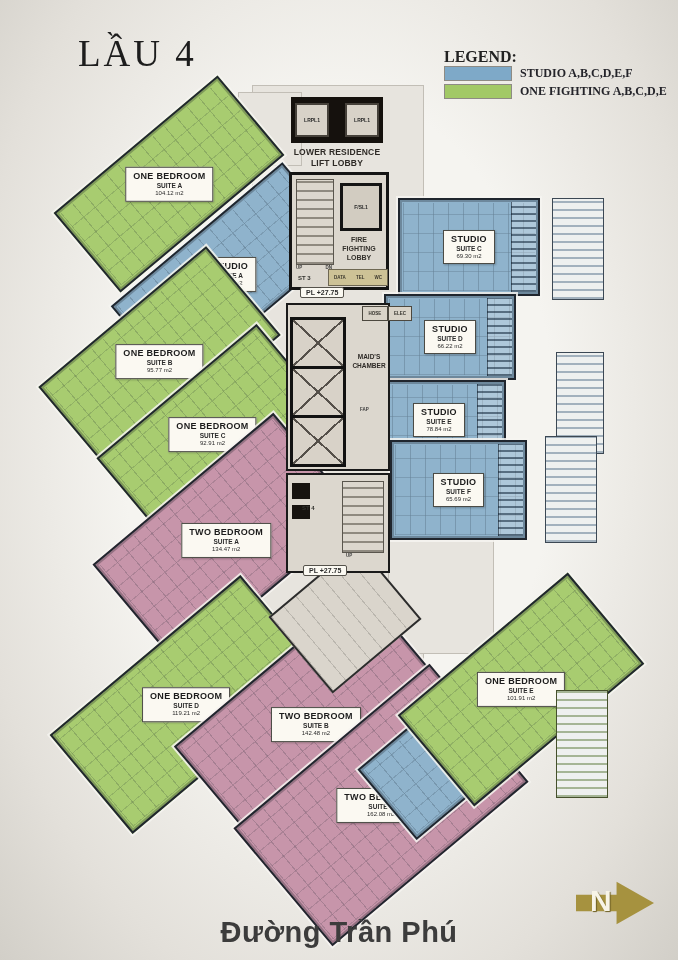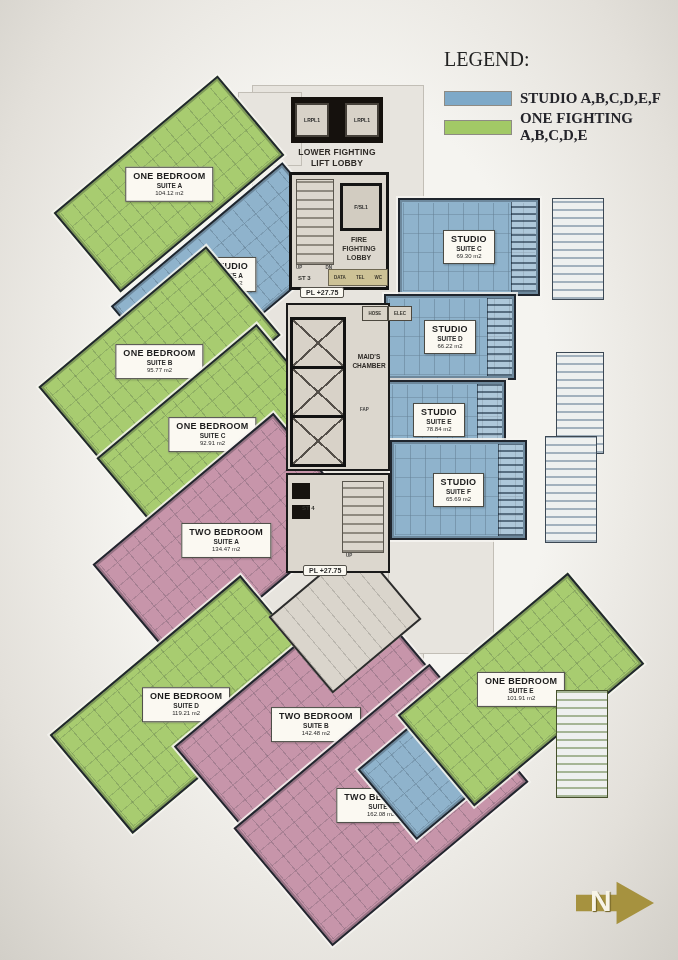--- a/index.html
+++ b/index.html
@@ -5,25 +5,25 @@
   html,body{margin:0;padding:0;background:#c9c6c0;}
   .paper{position:relative;width:678px;height:960px;overflow:hidden;
     background:radial-gradient(ellipse at 50% 45%, #f5f4f0 45%, #e3e0da 78%, #d2cfc8 100%);
     font-family:"Liberation Sans", sans-serif;}
   .pre{white-space:pre-line;}
 
   
   .title{position:absolute;left:78px;top:32px;font-family:"Liberation Serif", serif;
     font-size:37px;color:#1d1d1d;letter-spacing:3px;}
   .legend{position:absolute;left:444px;top:48px;width:230px;}
-  .legend-heading{font-family:"Liberation Serif", serif;font-weight:normal;font-size:20px;
-    color:#222;margin-bottom:19px;}
+  .legend-heading{font-family:"Liberation Serif", serif;font-weight:bold;font-size:16px;
+    color:#222;margin-bottom:0;}
   .legend-row{display:flex;align-items:center;margin-bottom:3px;}
   .legend-swatch{width:66px;height:13px;border:1px solid #8e8b84;margin-right:8px;flex:0 0 auto;}
-  .legend-label{font-family:"Liberation Serif", serif;font-size:15px;font-weight:bold;color:#24242a;}
+  .legend-label{font-family:"Liberation Serif", serif;font-size:12px;font-weight:bold;color:#24242a;}
 
   
   .backdrop{position:absolute;background:#e7e4de;border:1px solid #c2beb6;z-index:1;}
   .bd-main{left:252px;top:85px;width:170px;height:585px;}
   .bd-right{left:388px;top:520px;width:104px;height:132px;}
   .bd-topleft{left:238px;top:92px;width:62px;height:72px;}
 
   
   .unit{position:absolute;z-index:2;border:2px solid #20262e;
     box-shadow:0 0 0 2px rgba(246,245,241,.85), inset 0 0 0 2px rgba(20,26,34,.28);
@@ -135,20 +135,21 @@
     clip-path:polygon(0 32%, 52% 32%, 52% 4%, 100% 50%, 52% 96%, 52% 68%, 0 68%);
     filter:drop-shadow(0 1px 1px rgba(70,60,20,.6));}
   .compass-n{position:absolute;left:14px;top:12px;font-size:30px;font-weight:bold;
     color:#f7f4e7;text-shadow:1px 1px 1px #6d5f24;z-index:7;}
 </style>
 </head>
 <body>
 
 <div class="paper">
 
+  <div class="title">LẦU 4</div>
 
   <div class="legend">
     <div class="legend-heading">LEGEND:</div>
     <div class="legend-row">
       <span class="legend-swatch" style="background: rgb(126, 169, 200);"></span>
       <span class="legend-label">STUDIO A,B,C,D,E,F</span>
     </div>
     <div class="legend-row">
       <span class="legend-swatch" style="background: rgb(162, 201, 102);"></span>
       <span class="legend-label">ONE FIGHTING A,B,C,D,E</span>
@@ -264,21 +265,21 @@
 
   <div class="balcony b1"></div>
   <div class="balcony b2"></div>
   <div class="balcony b3"></div>
   <div class="balcony b4"></div>
 
   <div class="core-top">
     <div class="liftcar">LRPL1</div>
     <div class="liftcar">LRPL1</div>
   </div>
-  <div class="lobby-text pre">LOWER FIGHTING
+  <div class="lobby-text pre">LOWER RESIDENCE
 LIFT LOBBY</div>
 
   <div class="core-mid1">
     <div class="stair3"></div>
     <div class="updn">
       <span>UP</span>
       <span>DN</span>
     </div>
     <div class="st3-label">ST 3</div>
     <div class="fslift">F/SL1</div>
@@ -312,18 +313,19 @@
     <div class="blackbox bb2"></div>
     <div class="stair4"></div>
     <div class="st4-label">ST 4</div>
     <div class="st4-up">UP</div>
   </div>
 
   <div class="pl-chip pl-bottom">PL +27.75</div>
 
   <div class="diamond"></div>
 
+  <div class="street">Đường Trần Phú</div>
   <div class="compass">
     <div class="compass-arrow"></div>
     <div class="compass-n">N</div>
   </div>
 
 </div>
 
 </body></html>

